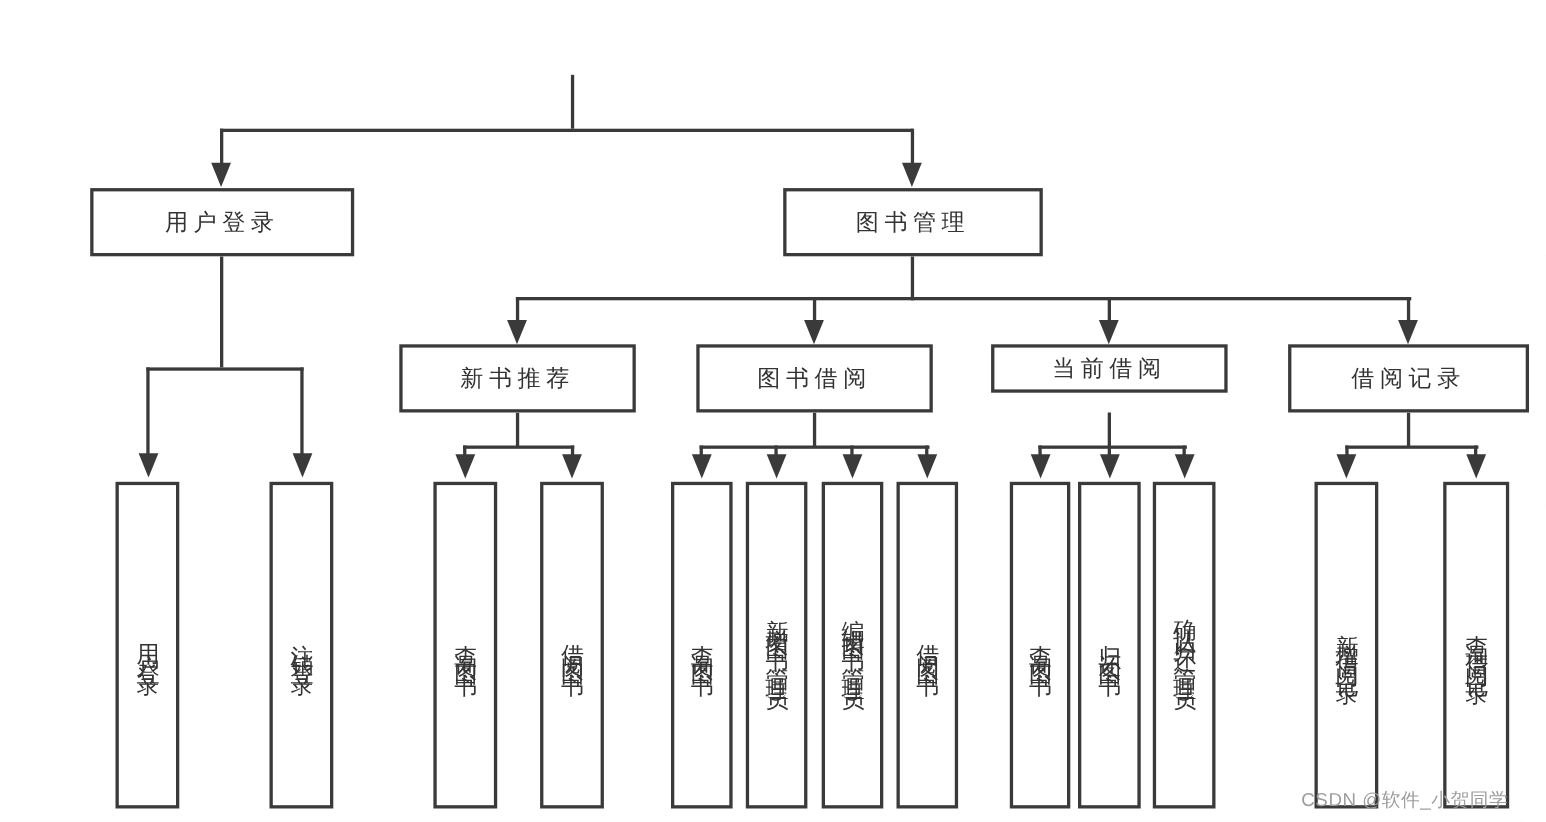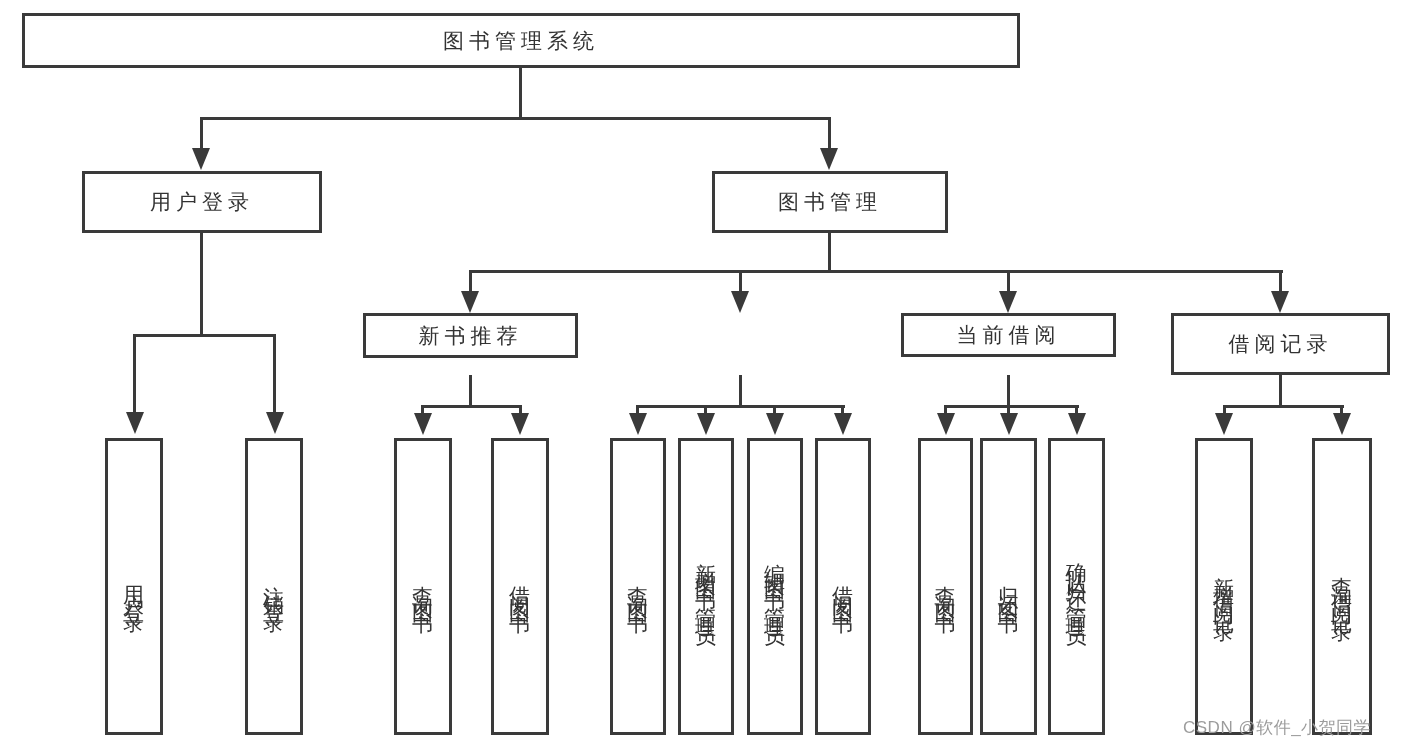--- a/index.html
+++ b/index.html
@@ -35,33 +35,33 @@
   #watermark{
     position:absolute;left:1183px;top:716px;z-index:5;
     font-size:17px;letter-spacing:0.5px;color:var(--watermark);white-space:nowrap;
   }
 </style>
 </head>
 <body>
 
 <div id="canvas">
 
-  <div class="box" style="left:22px;top:13px;width:998px;height:55px;">
-    <span>图书管理系统</span>
-  </div>
 
   <div class="box" style="left:82px;top:171px;width:240px;height:62px;">
     <span>用户登录</span>
   </div>
   <div class="box" style="left:712px;top:171px;width:236px;height:62px;">
     <span>图书管理</span>
   </div>
 
-  <div class="box" style="left:363px;top:313px;width:215px;height:45px;">
+  <div class="box" style="left:363px;top:313px;width:215px;height:62px;">
     <span>新书推荐</span>
+  </div>
+  <div class="box" style="left:633px;top:313px;width:215px;height:62px;">
+    <span>图书借阅</span>
   </div>
   <div class="box" style="left:901px;top:313px;width:215px;height:44px;">
     <span>当前借阅</span>
   </div>
   <div class="box" style="left:1171px;top:313px;width:219px;height:62px;">
     <span>借阅记录</span>
   </div>
 
   <div class="box leaf" style="left:105px;top:438px;width:58px;height:297px;">
     <span class="vlabel">用户登录</span>

